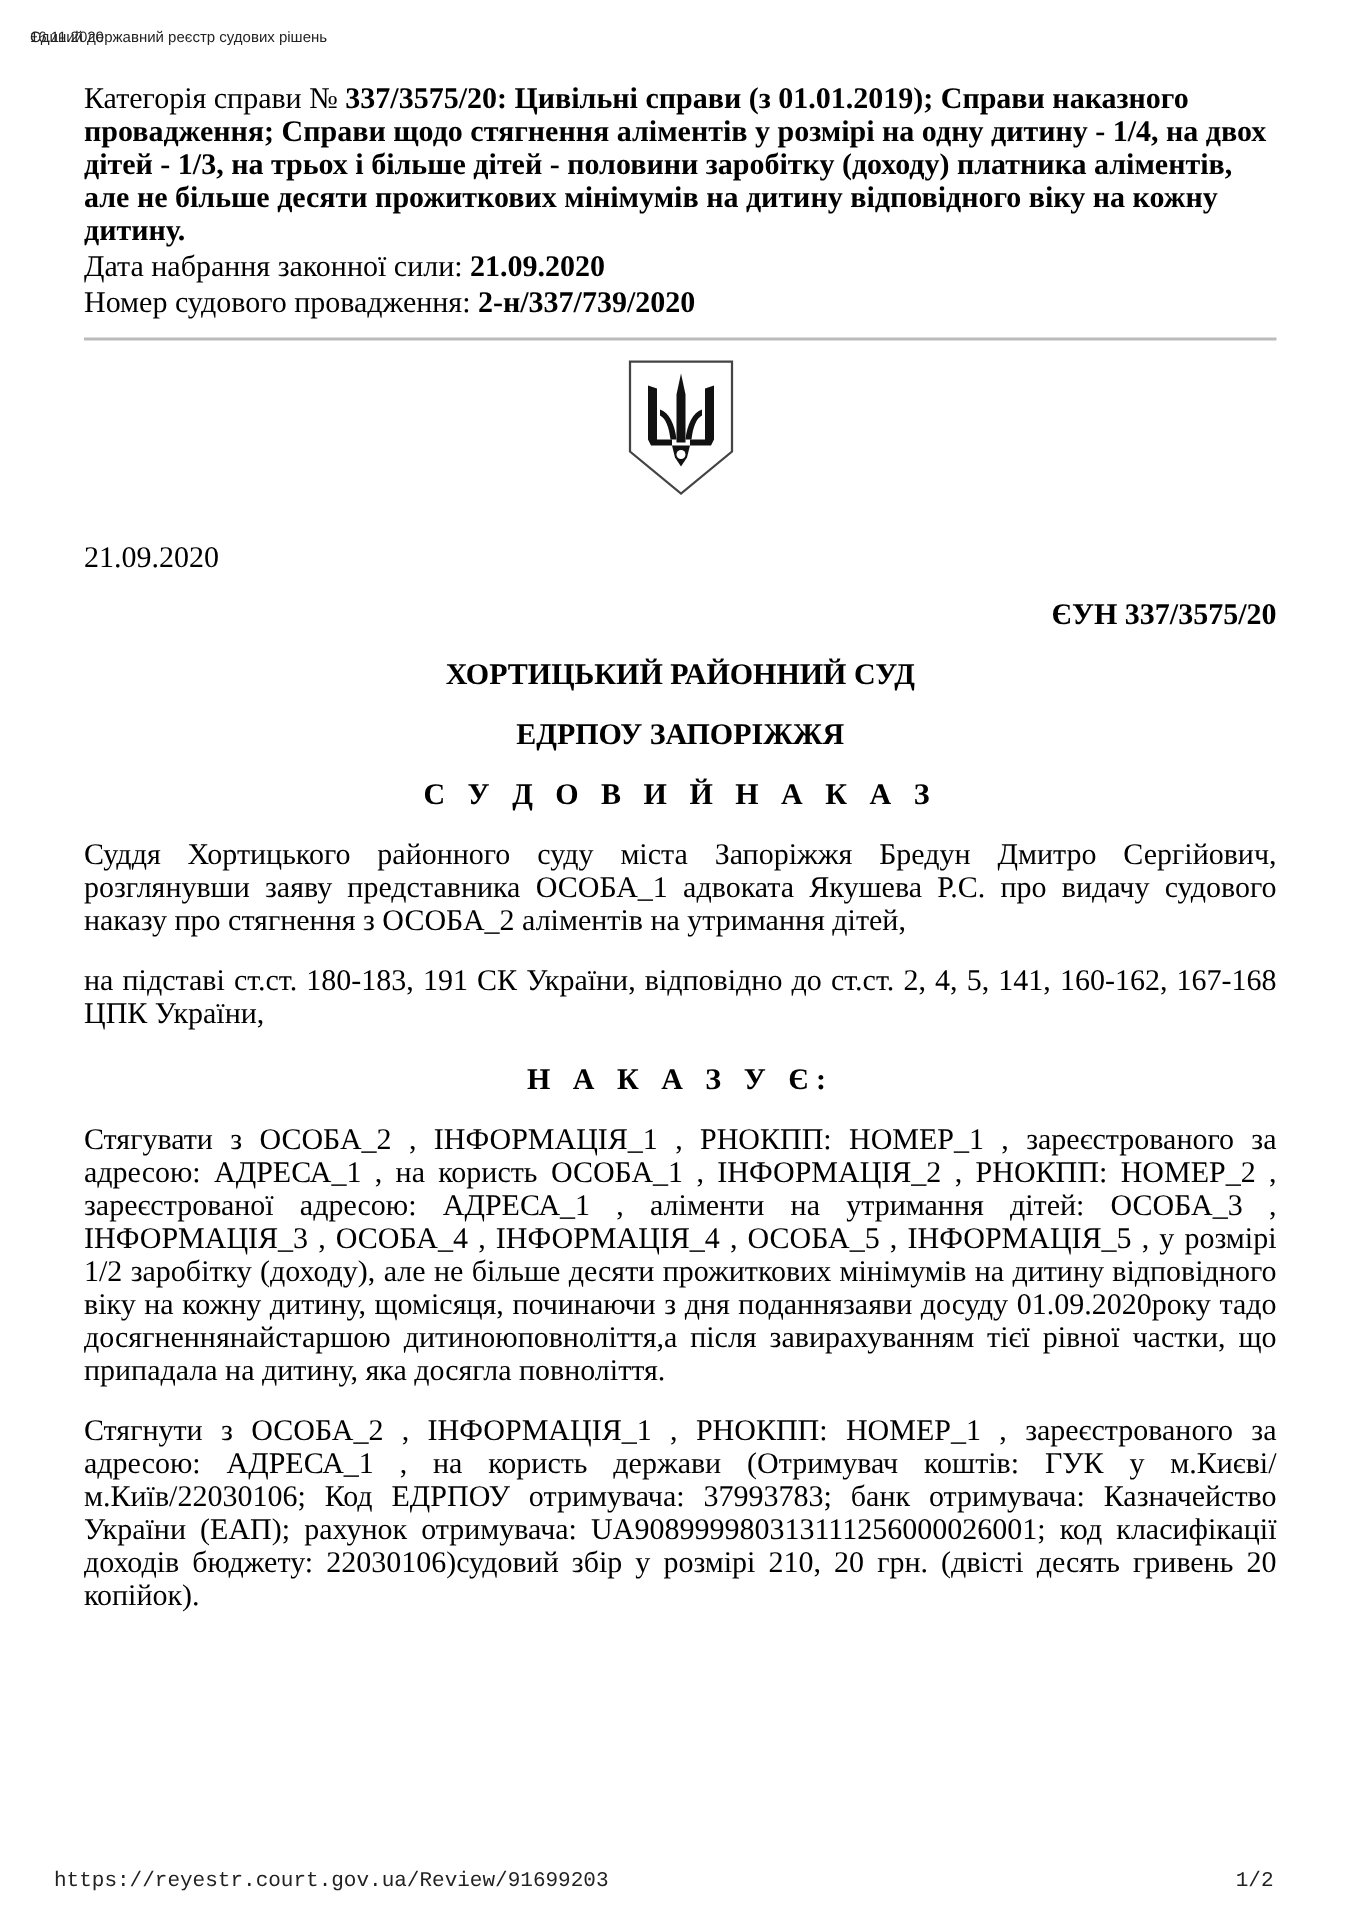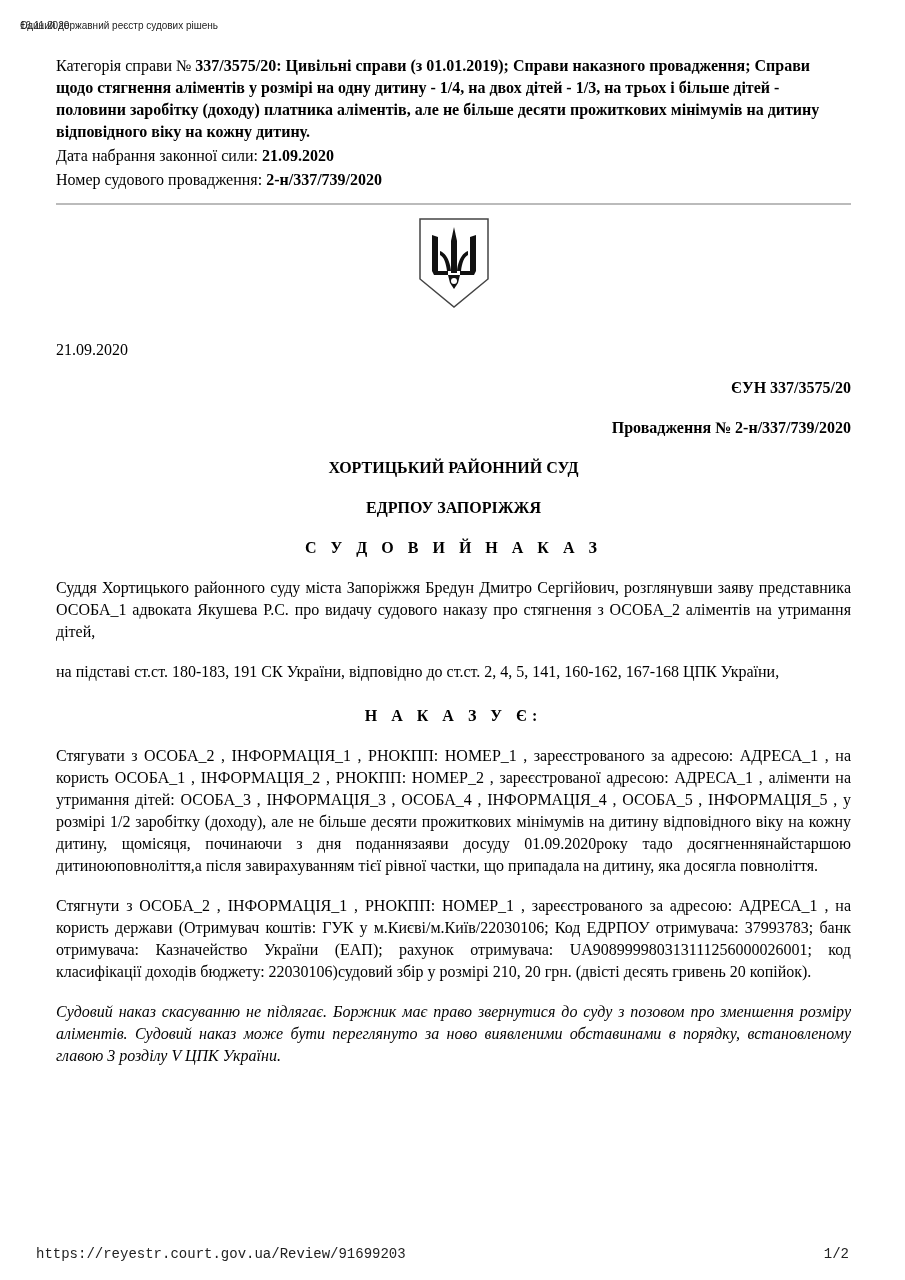--- a/index.html
+++ b/index.html
@@ -7,21 +7,21 @@
   .print-header { position: absolute; top: 20px; left: 20px; right: 40px; height: 18px;
     font-family: "Liberation Sans", sans-serif; font-size: 10px; color: #222; }
   .print-header .date { position: absolute; left: 0; top: 0; }
   .print-header .title { position: absolute; left: 0; right: 4px; top: 0; }
   .print-footer { position: absolute; bottom: 18px; left: 36px; right: 56px; height: 16px;
     font-family: Liberation Mono, monospace; font-size: 14px; color: #222; }
   .print-footer .url { position: absolute; left: 0; top: 0; }
   .print-footer .page { position: absolute; right: 0; top: 0; }
 
   .doc { position: absolute; left: 56px; width: 795px; top: 55px;
-    font-family: "Liberation Serif", serif; font-size: 16px; line-height: 22px; }
+    font-family: "Liberation Serif", serif; font-size: 20px; line-height: 22px; }
   .meta p { margin: 0 0 2px 0; }
   .meta b { font-weight: bold; }
   .meta .cat { margin-bottom: 2px; }
   .hr { height: 0; border-top: 2px solid #bbb; margin: 12px 0 0 0; }
   .emblem-wrap { text-align: center; margin-top: 12px; height: 92px; }
   .emblem-wrap svg { display: inline-block; }
   .date-line { margin-top: 30px; }
   .right { text-align: right; font-weight: bold; }
   .center { text-align: center; font-weight: bold; }
   .spaced { letter-spacing: 5px; }
@@ -53,28 +53,26 @@
       <path d="M58 18 L52 20 L52 54 L42 54 L42 58 L56 58 L58 54 Z" fill="#111"></path>
       <path d="M22 34 C28 36 32 44 33 54 L29 54 C28 46 26 40 22 38 Z" fill="#111"></path>
       <path d="M50 34 C44 36 40 44 39 54 L43 54 C44 46 46 40 50 38 Z" fill="#111"></path>
       <path d="M30 58 L42 58 L40 66 L36 72 L32 66 Z" fill="#111"></path>
       <circle cx="36" cy="64" r="3" fill="#fff"></circle>
     </svg>
   </div>
 
   <p class="date-line">21.09.2020</p>
   <p class="right" style="margin-top:16px">ЄУН 337/3575/20</p>
-  <p class="right" style="margin-top:18px">Провадження № 2-н/337/739/2020</p>
   <p class="center" style="margin-top:18px">ХОРТИЦЬКИЙ РАЙОННИЙ СУД</p>
   <p class="center" style="margin-top:18px">ЕДРПОУ ЗАПОРІЖЖЯ</p>
   <p class="center spaced" style="margin-top:18px">С У Д О В И Й Н А К А З</p>
   <p class="just" style="margin-top:18px">Суддя Хортицького районного суду міста Запоріжжя Бредун Дмитро Сергійович, розглянувши заяву представника ОСОБА_1 адвоката Якушева Р.С. про видачу судового наказу про стягнення з ОСОБА_2 аліментів на утримання дітей,</p>
   <p class="just" style="margin-top:18px">на підставі ст.ст. 180-183, 191 СК України, відповідно до ст.ст. 2, 4, 5, 141, 160-162, 167-168 ЦПК України,</p>
   <p class="center spaced" style="margin-top:22px">Н А К А З У Є:</p>
   <p class="just" style="margin-top:18px">Стягувати з ОСОБА_2 , ІНФОРМАЦІЯ_1 , РНОКПП: НОМЕР_1 , зареєстрованого за адресою: АДРЕСА_1 , на користь ОСОБА_1 , ІНФОРМАЦІЯ_2 , РНОКПП: НОМЕР_2 , зареєстрованої адресою: АДРЕСА_1 , аліменти на утримання дітей: ОСОБА_3 , ІНФОРМАЦІЯ_3 , ОСОБА_4 , ІНФОРМАЦІЯ_4 , ОСОБА_5 , ІНФОРМАЦІЯ_5 , у розмірі 1/2 заробітку (доходу), але не більше десяти прожиткових мінімумів на дитину відповідного віку на кожну дитину, щомісяця, починаючи з дня поданнязаяви досуду 01.09.2020року тадо досягненнянайстаршою дитиноюповноліття,а після завирахуванням тієї рівної частки, що припадала на дитину, яка досягла повноліття.</p>
   <p class="just" style="margin-top:18px">Стягнути з ОСОБА_2 , ІНФОРМАЦІЯ_1 , РНОКПП: НОМЕР_1 , зареєстрованого за адресою: АДРЕСА_1 , на користь держави (Отримувач коштів: ГУК у м.Києві/м.Київ/22030106; Код ЕДРПОУ отримувача: 37993783; банк отримувача: Казначейство України (ЕАП); рахунок отримувача: UA908999980313111256000026001; код класифікації доходів бюджету: 22030106)судовий збір у розмірі 210, 20 грн. (двісті десять гривень 20 копійок).</p>
-  <p class="ital" style="margin-top:18px">Судовий наказ скасуванню не підлягає. Боржник має право звернутися до суду з позовом про зменшення розміру аліментів. Судовий наказ може бути переглянуто за ново виявленими обставинами в порядку, встановленому главою 3 розділу V ЦПК України.</p>
 </div>
 
 <div class="print-footer">
   <span class="url">https://reyestr.court.gov.ua/Review/91699203</span>
   <span class="page">1/2</span>
 </div>
 
 </body></html>

